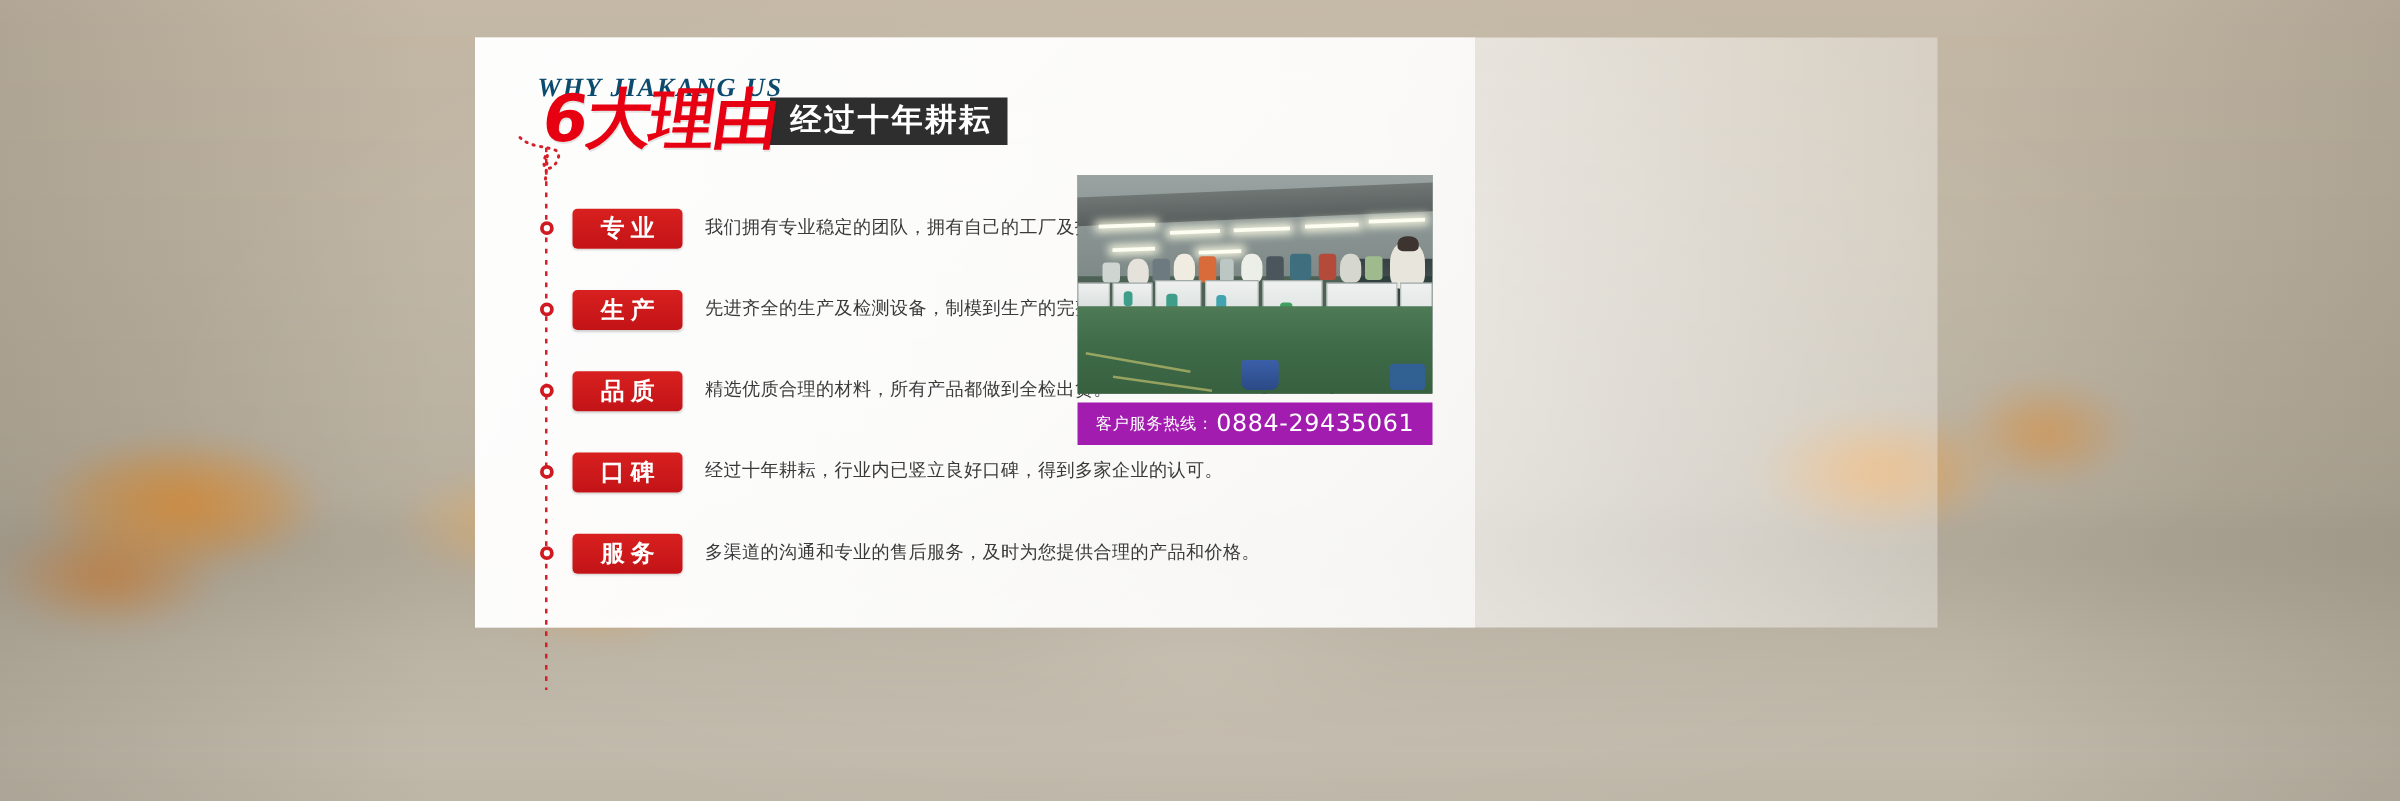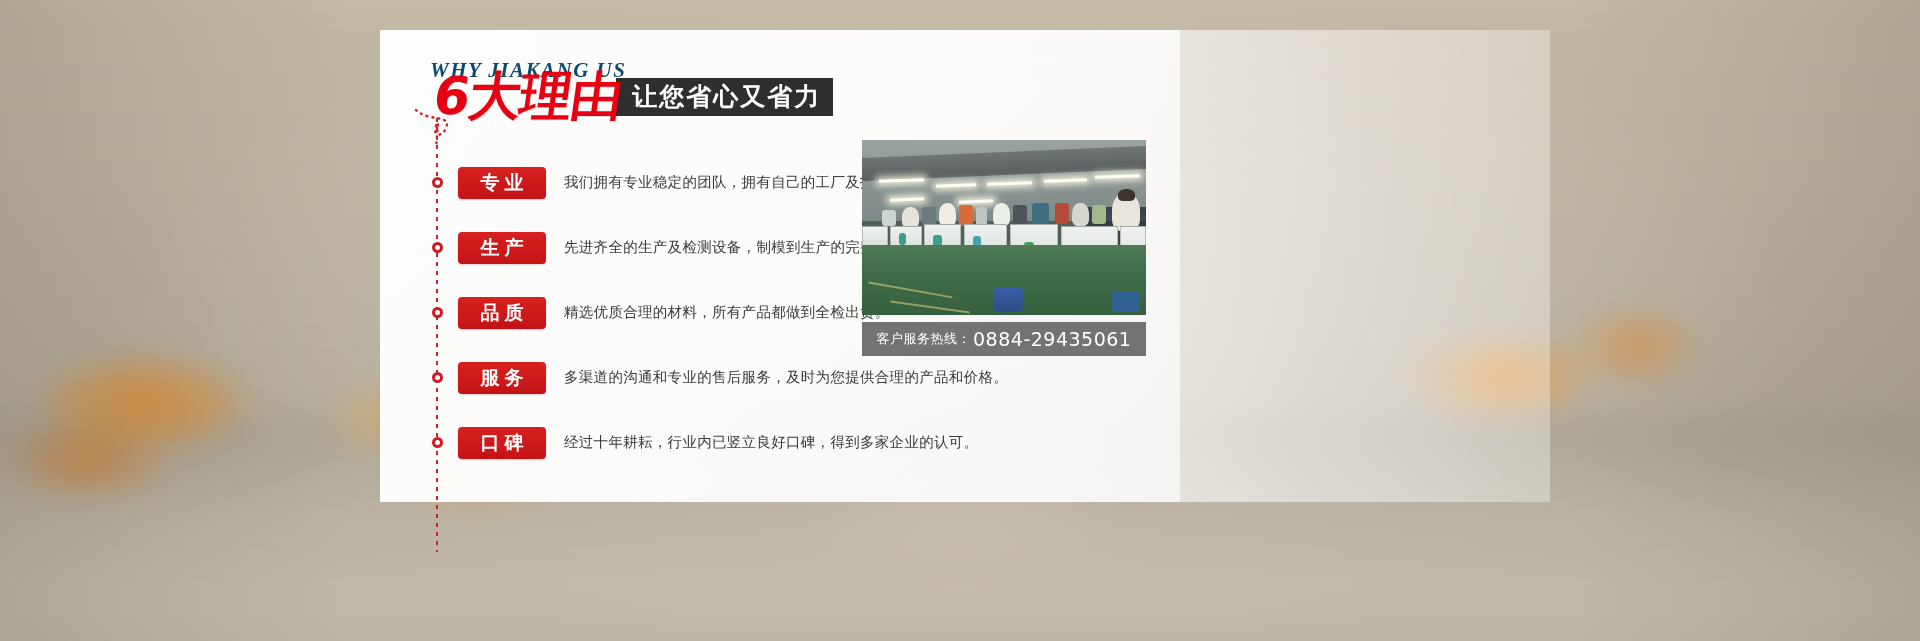--- a/index.html
+++ b/index.html
@@ -195,21 +195,21 @@
   }
   .fp-dark {
     position:absolute; top:38%; right:0; width:24%; height:34%;
     background:linear-gradient(to bottom,rgba(30,40,45,.75),rgba(40,55,60,.35));
   }
 
   
   #hotline {
     position:absolute; left:862px; top:322px;
     width:284px; height:34px;
-    background:#737373;
+    background:#a21caf;
     display:flex; align-items:center; justify-content:center;
     white-space:nowrap;
   }
   #hotline-label {
     color:#ffffff; font-size:13px; letter-spacing:.5px;
   }
   #hotline-number {
     color:#ffffff; font-size:19px; font-weight:400;
     letter-spacing:.5px; margin-left:2px;
     font-family:"DejaVu Sans","Liberation Sans",sans-serif;
@@ -221,21 +221,21 @@
 <div id="bg-photo"></div>
 <div id="bg-vignette"></div>
 
 <div id="panel-wide"></div>
 <div id="panel"></div>
 
 <div id="heading">
   <div class="eng-label">WHY JIAKANG US</div>
   <div id="heading-row">
     <span class="h-red">6大理由</span>
-    <span class="h-tag">让您省心又省力</span>
+    <span class="h-tag">经过十年耕耘</span>
   </div>
 </div>
 
 <svg id="dotcurve" width="60" height="40">
   <path d="M4 2 C 16 14, 40 6, 34 20 C 30 30, 20 28, 24 18 C 27 10, 26 16, 24 40" stroke="#d4202a" stroke-width="2.4" fill="none" stroke-linecap="round" stroke-dasharray="1 5"></path>
 </svg>
 <div id="dotline"></div>
 
 <div id="reasons">
 
@@ -253,28 +253,28 @@
 
   <div class="reason">
     <span class="dot-node"></span>
     <span class="tag">品质</span>
     <span class="desc">精选优质合理的材料，所有产品都做到全检出货。</span>
   </div>
 
 
   <div class="reason">
     <span class="dot-node"></span>
+    <span class="tag">口碑</span>
+    <span class="desc">经过十年耕耘，行业内已竖立良好口碑，得到多家企业的认可。</span>
+  </div>
+
+  <div class="reason">
+    <span class="dot-node"></span>
     <span class="tag">服务</span>
     <span class="desc">多渠道的沟通和专业的售后服务，及时为您提供合理的产品和价格。</span>
-  </div>
-
-  <div class="reason">
-    <span class="dot-node"></span>
-    <span class="tag">口碑</span>
-    <span class="desc">经过十年耕耘，行业内已竖立良好口碑，得到多家企业的认可。</span>
   </div>
 
 </div>
 
 <div id="photo-block">
   <div id="factory-photo">
     <div class="fp-ceiling"></div>
     <div class="fp-duct"></div>
     <div class="fp-lightbar" style="left:6%;  top:22%; width:16%;"></div>
     <div class="fp-lightbar" style="left:26%; top:25%; width:14%;"></div>

